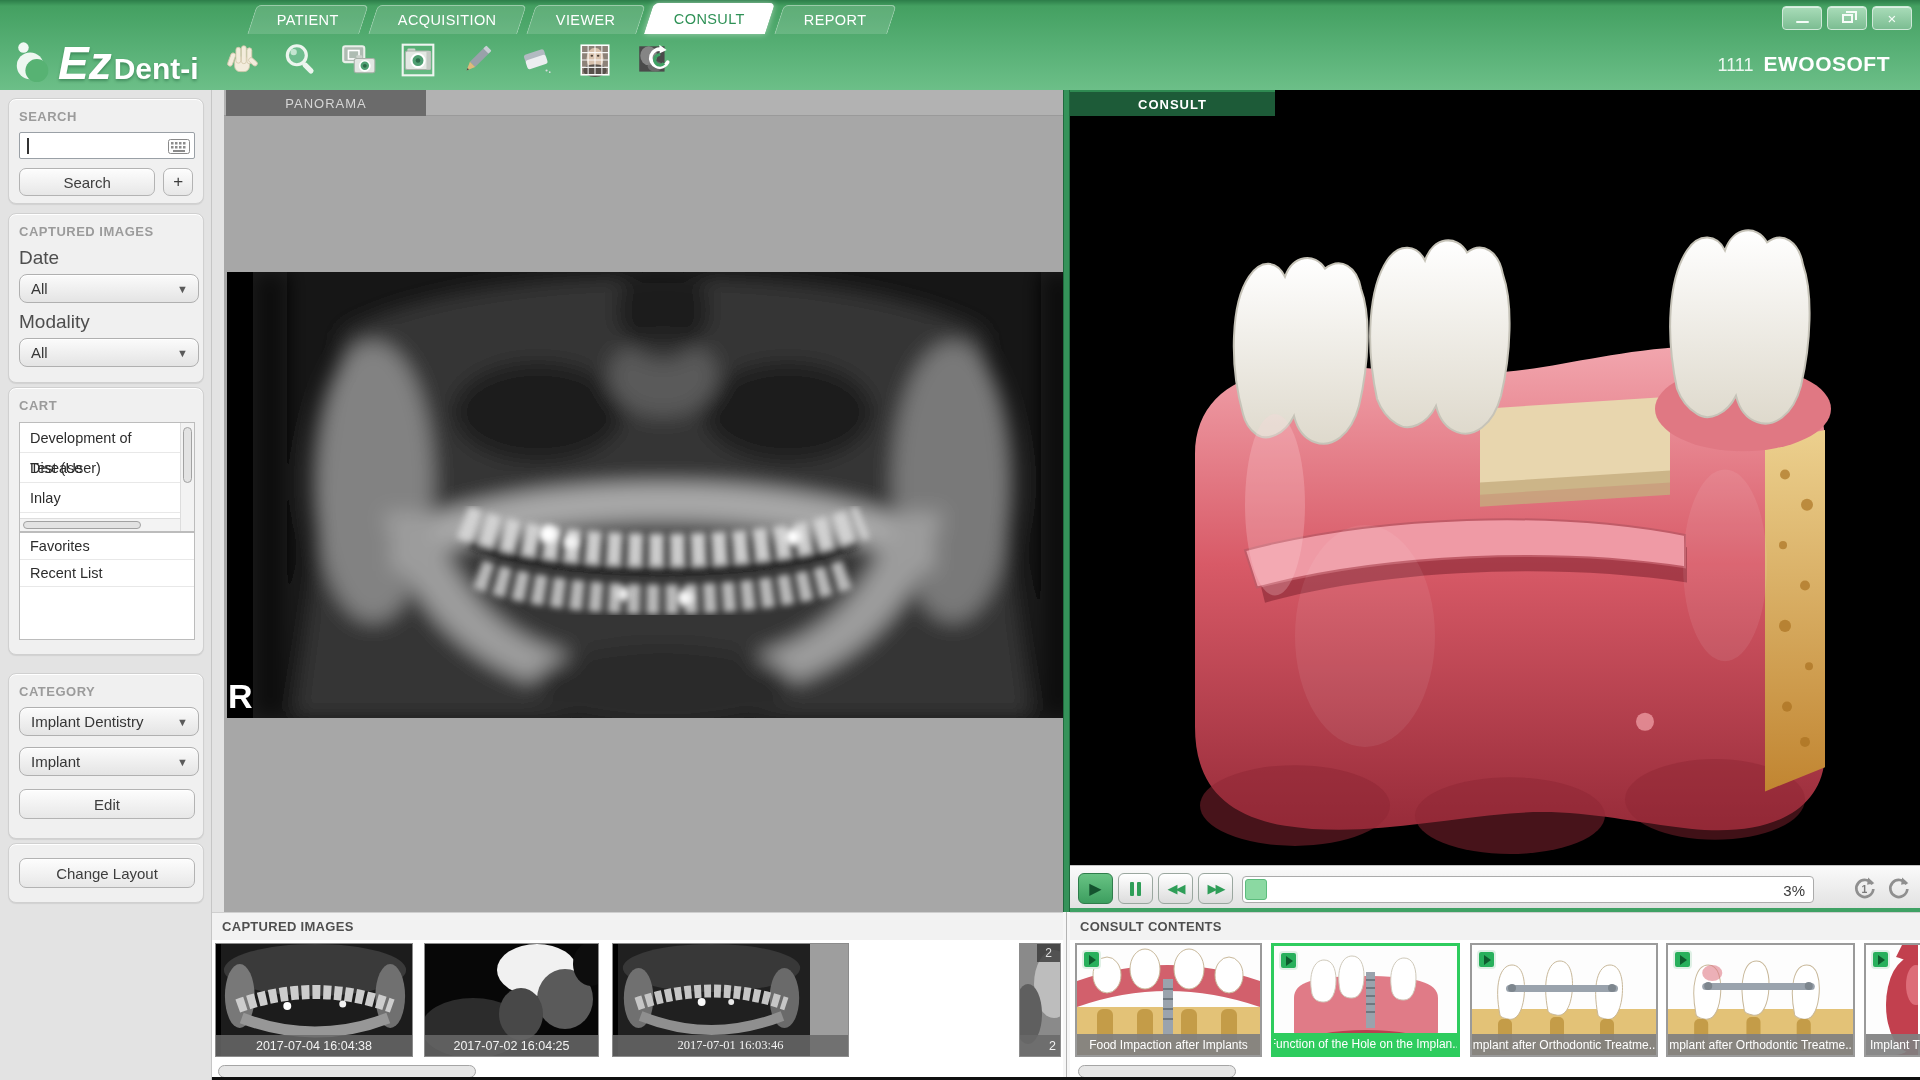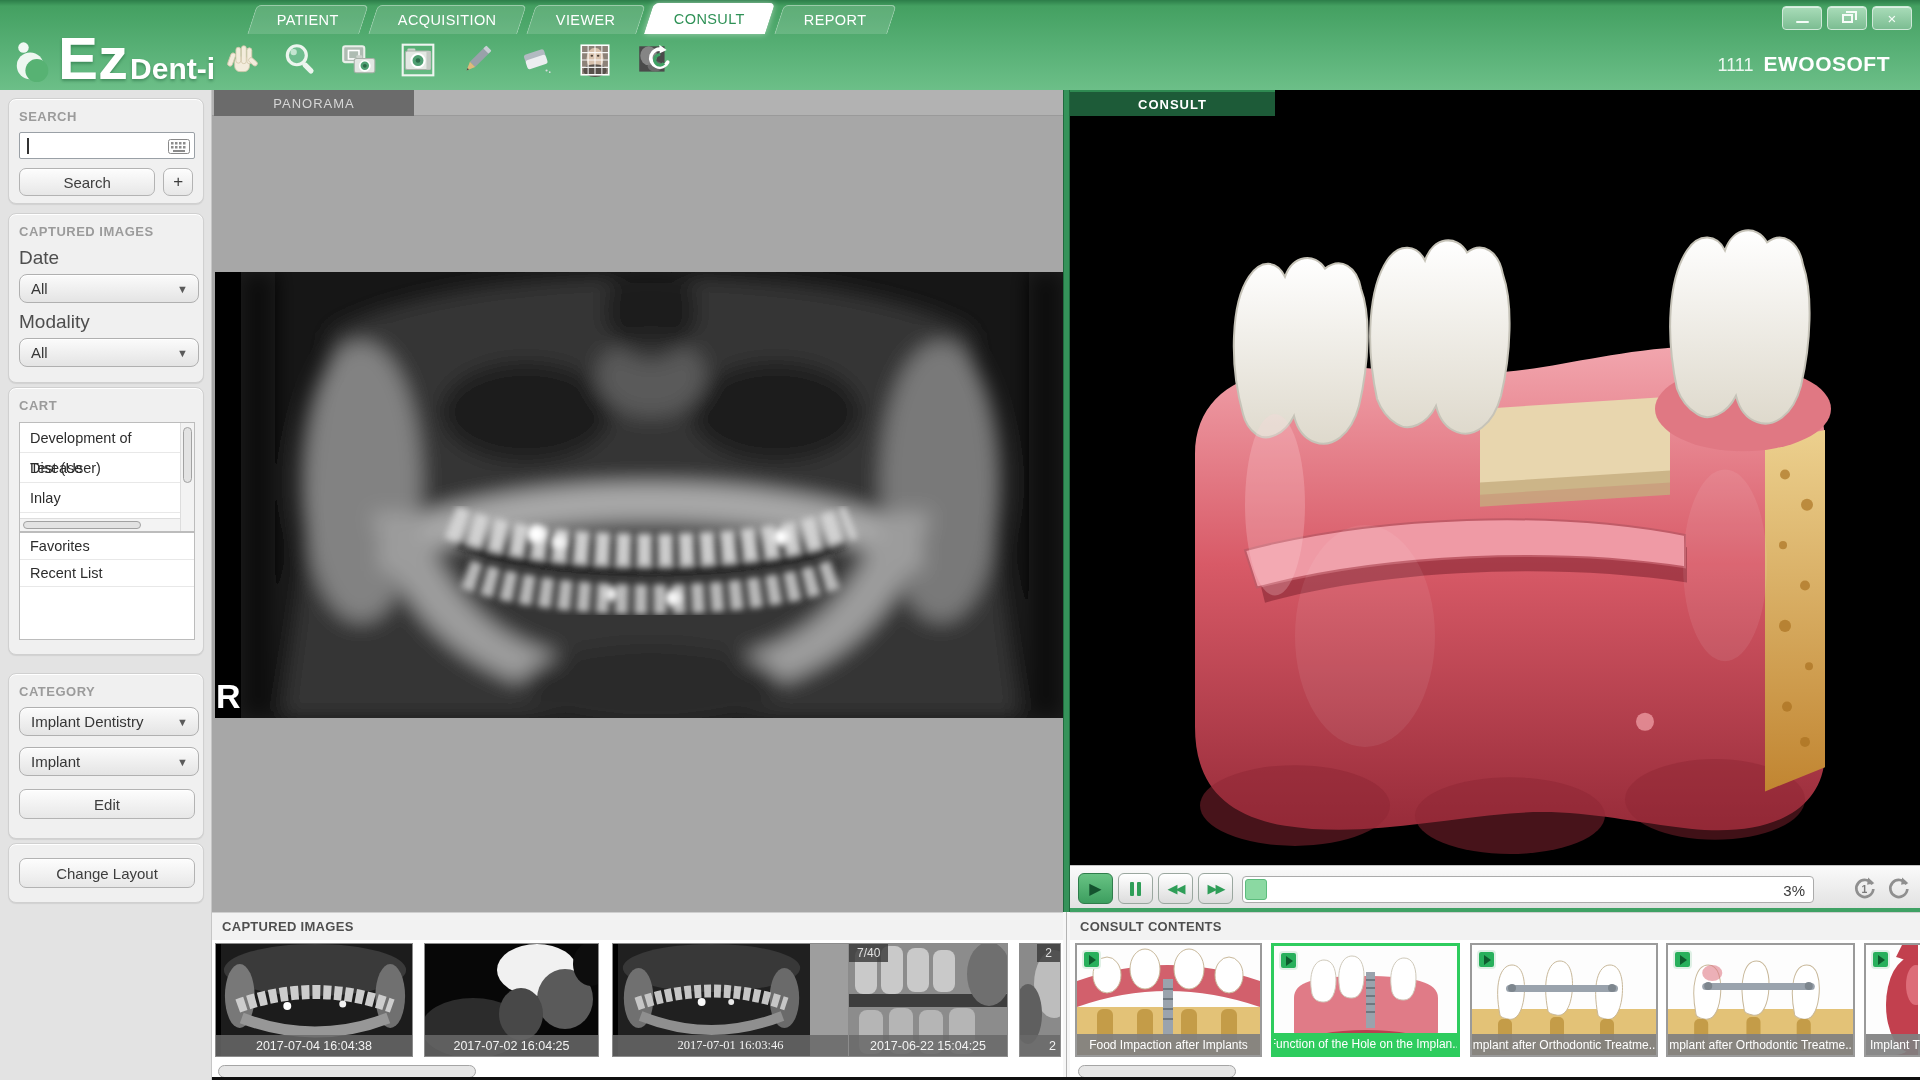--- a/index.html
+++ b/index.html
@@ -21,21 +21,21 @@
   .tabs{position:absolute;left:252px;top:3px;height:31px;display:flex;gap:9px;align-items:flex-end;}
   .tab{height:29px;padding:0 24px;transform:skewX(-18deg);border-radius:5px 5px 0 0;
     background:rgba(255,255,255,.14);border:1px solid rgba(255,255,255,.38);border-bottom:none;
     display:flex;align-items:center;cursor:pointer;}
   .tab>span{transform:skewX(18deg);color:#fff;font-size:14.5px;letter-spacing:.4px;}
   .tab.active{background:#fff;height:31px;box-shadow:0 0 6px rgba(255,255,255,.5);}
   .tab.active>span{color:#2e9156;}
 
   .logo{position:absolute;left:12px;top:28px;display:flex;align-items:flex-end;height:58px;}
   .logo-text{display:flex;align-items:baseline;margin-left:2px;text-shadow:0 2px 3px rgba(0,60,30,.35);}
-  .lg-ez{color:#fff;font-size:60px;font-weight:bold;line-height:.9;}
+  .lg-ez{color:#fff;font-size:46px;font-weight:bold;font-style:italic;line-height:.9;}
   .lg-dent{color:#fff;font-size:30px;font-weight:600;margin-left:2px;}
   .lg-i{color:#fff;font-size:30px;font-weight:bold;}
 
   .toolbar{position:absolute;left:218px;top:36px;display:flex;gap:13px;}
   .tool{width:46px;height:48px;display:flex;align-items:center;justify-content:center;cursor:pointer;border-radius:6px;}
 
   .brand{position:absolute;right:30px;top:52px;display:flex;align-items:baseline;gap:10px;color:#fff;}
   .brand .num{font-size:18px;color:#ebf7ef;}
   .brand .name{font-size:21px;font-weight:bold;letter-spacing:.5px;}
 
@@ -62,21 +62,21 @@
   .listbox{position:relative;background:#fff;border:1px solid #bcbcbc;width:176px;overflow:hidden;}
   .lrow{height:27px;line-height:27px;padding-left:10px;font-size:14.5px;color:#2c2c2c;border-bottom:1px solid #e8e8e8;cursor:pointer;}
   .lrow2{height:30px;line-height:30px;}
   .vtrack{position:absolute;right:0;top:0;bottom:0;width:14px;background:#f3f3f3;border-left:1px solid #ddd;}
   .vthumb{position:absolute;left:2px;top:4px;width:9px;height:56px;background:#e3e3e3;border:1px solid #a2a2a2;border-radius:5px;cursor:pointer;}
   .htrack{position:absolute;left:0;right:14px;bottom:0;height:13px;background:#f3f3f3;border-top:1px solid #ddd;}
   .hthumb{position:absolute;left:3px;top:2px;width:118px;height:8px;background:#e3e3e3;border:1px solid #a2a2a2;border-radius:5px;cursor:pointer;}
   .btn-wide{width:176px;height:30px;margin-top:10px;}
 
   
-  .pano-panel{position:absolute;left:212px;top:90px;width:851px;height:822px;background:#a7a7a7;}
+  .pano-panel{position:absolute;left:224px;top:90px;width:851px;height:822px;background:#a7a7a7;}
   .pano-tabbar{position:absolute;left:0;top:0;width:851px;height:26px;background:#b2b2b2;border-bottom:1px solid #9a9a9a;}
   .pano-tab{position:absolute;left:2px;top:0;width:200px;height:26px;background:#6b6b6b;color:#d6d6d6;
     font-size:13px;letter-spacing:1px;display:flex;align-items:center;justify-content:center;cursor:pointer;}
   .xray-wrap{position:absolute;left:3px;top:182px;width:848px;height:446px;}
   .xray-strip{position:absolute;left:0;top:0;width:26px;height:446px;background:#000;}
   .marker-r{position:absolute;left:1px;bottom:2px;color:#fff;font-size:34px;font-weight:bold;}
   .xray-img{position:absolute;left:26px;top:0;width:822px;height:446px;}
 
   
   .splitter{position:absolute;left:1063px;top:90px;width:7px;height:822px;background:#35935a;
@@ -524,41 +524,20 @@
         <ellipse cx="174" cy="54" rx="15" ry="30" fill="#6a6a6a"></ellipse>
         <path d="M24,60 Q100,34 176,60" stroke="#c6c6c6" stroke-width="13" fill="none" stroke-dasharray="7 3"></path>
         <path d="M28,72 Q100,100 172,72" stroke="#8f8f8f" stroke-width="10" fill="none"></path>
         <circle cx="90" cy="58" r="4" fill="#fafafa"></circle>
           <circle cx="120" cy="58" r="3" fill="#e8e8e8"></circle>
       </svg>
       <div class="lstrip"></div>
       <div class="datebar">2017-07-01 16:03:46</div>
     </div>
 
-    <div class="thumb" style="left:636px;width:160px;">
-      <svg width="160" height="114" viewBox="0 0 160 114" preserveAspectRatio="none">
-        <rect width="160" height="114" fill="#8c8c8c"></rect>
-        <g fill="#c9c9c9">
-          <rect x="6" y="4" width="22" height="46" rx="8"></rect>
-            <rect x="32" y="2" width="22" height="48" rx="8"></rect>
-          <rect x="58" y="4" width="22" height="44" rx="8"></rect>
-            <rect x="84" y="6" width="22" height="42" rx="8"></rect>
-        </g>
-        <rect x="0" y="50" width="160" height="13" fill="#3d3d3d"></rect>
-        <g fill="#b5b5b5">
-          <rect x="10" y="66" width="24" height="44" rx="8"></rect>
-            <rect x="40" y="64" width="24" height="46" rx="8"></rect>
-          <rect x="70" y="66" width="24" height="44" rx="8"></rect>
-            <rect x="100" y="64" width="26" height="46" rx="8"></rect>
-        </g>
-        <ellipse cx="140" cy="30" rx="22" ry="32" fill="#6f6f6f"></ellipse>
-      </svg>
-      <div class="badge">7/40</div>
-      <div class="datebar">2017-06-22 15:04:25</div>
-    </div>
 
     <div class="thumb" style="left:807px;width:42px;">
       <svg width="42" height="114" viewBox="0 0 42 114" preserveAspectRatio="none">
         <rect width="42" height="114" fill="#8a8a8a"></rect>
         <ellipse cx="34" cy="40" rx="20" ry="34" fill="#bdbdbd"></ellipse>
         <ellipse cx="8" cy="70" rx="14" ry="30" fill="#5f5f5f"></ellipse>
       </svg>
       <div class="badge" style="left:auto;right:0;">2</div>
       <div class="datebar" style="justify-content:flex-end;padding-right:4px;">2</div>
     </div>

